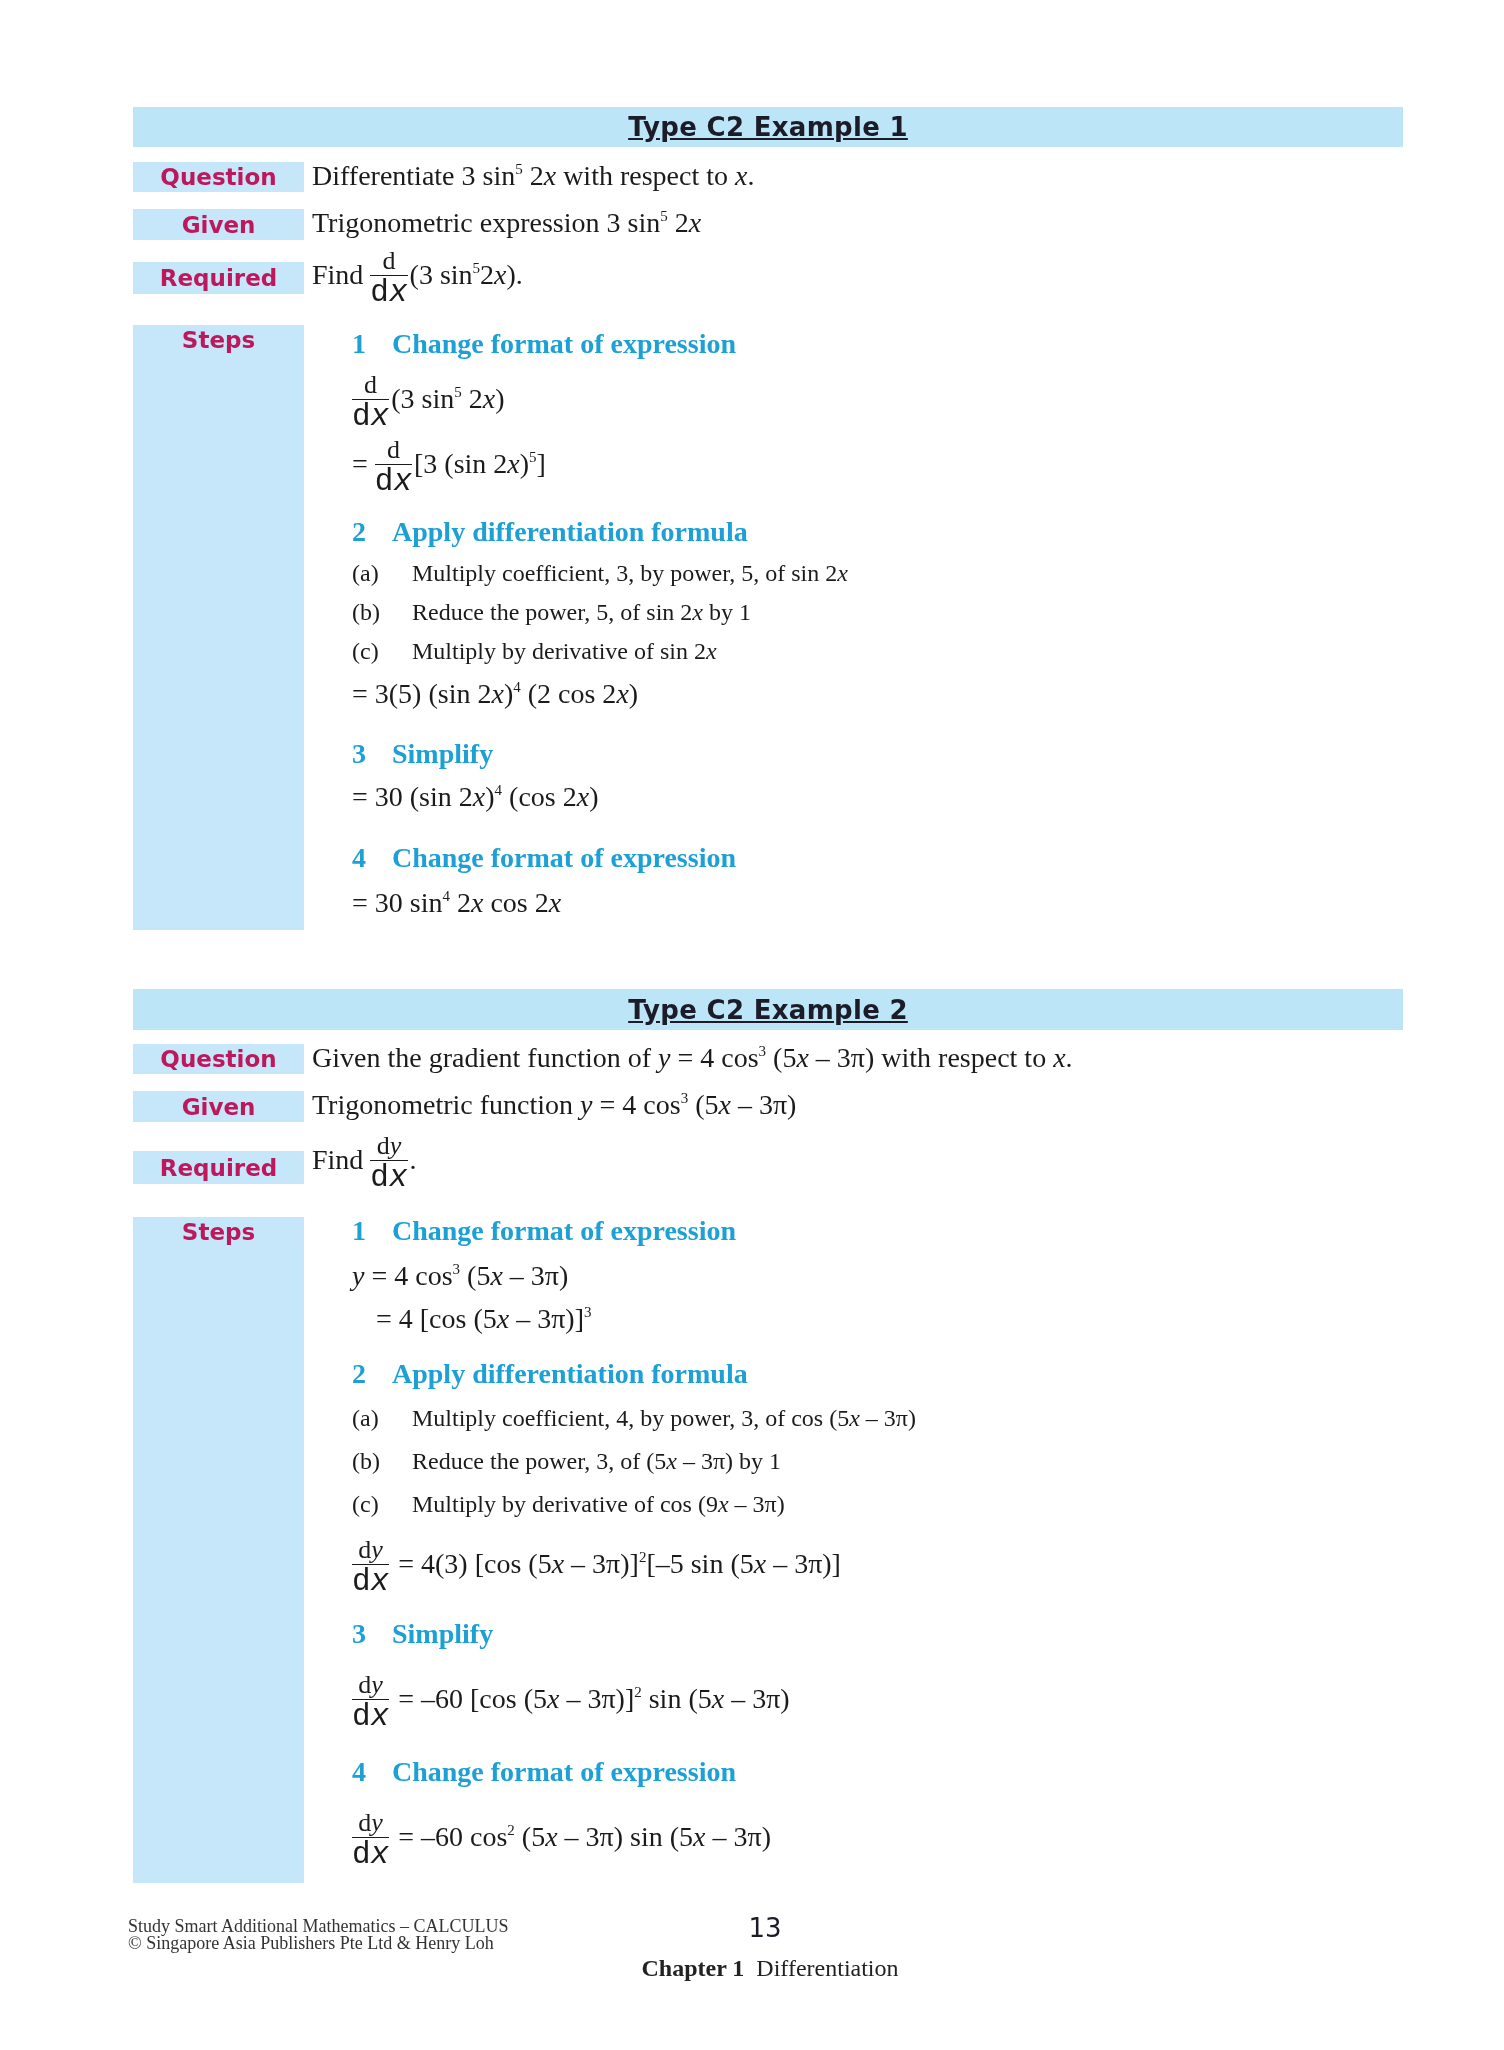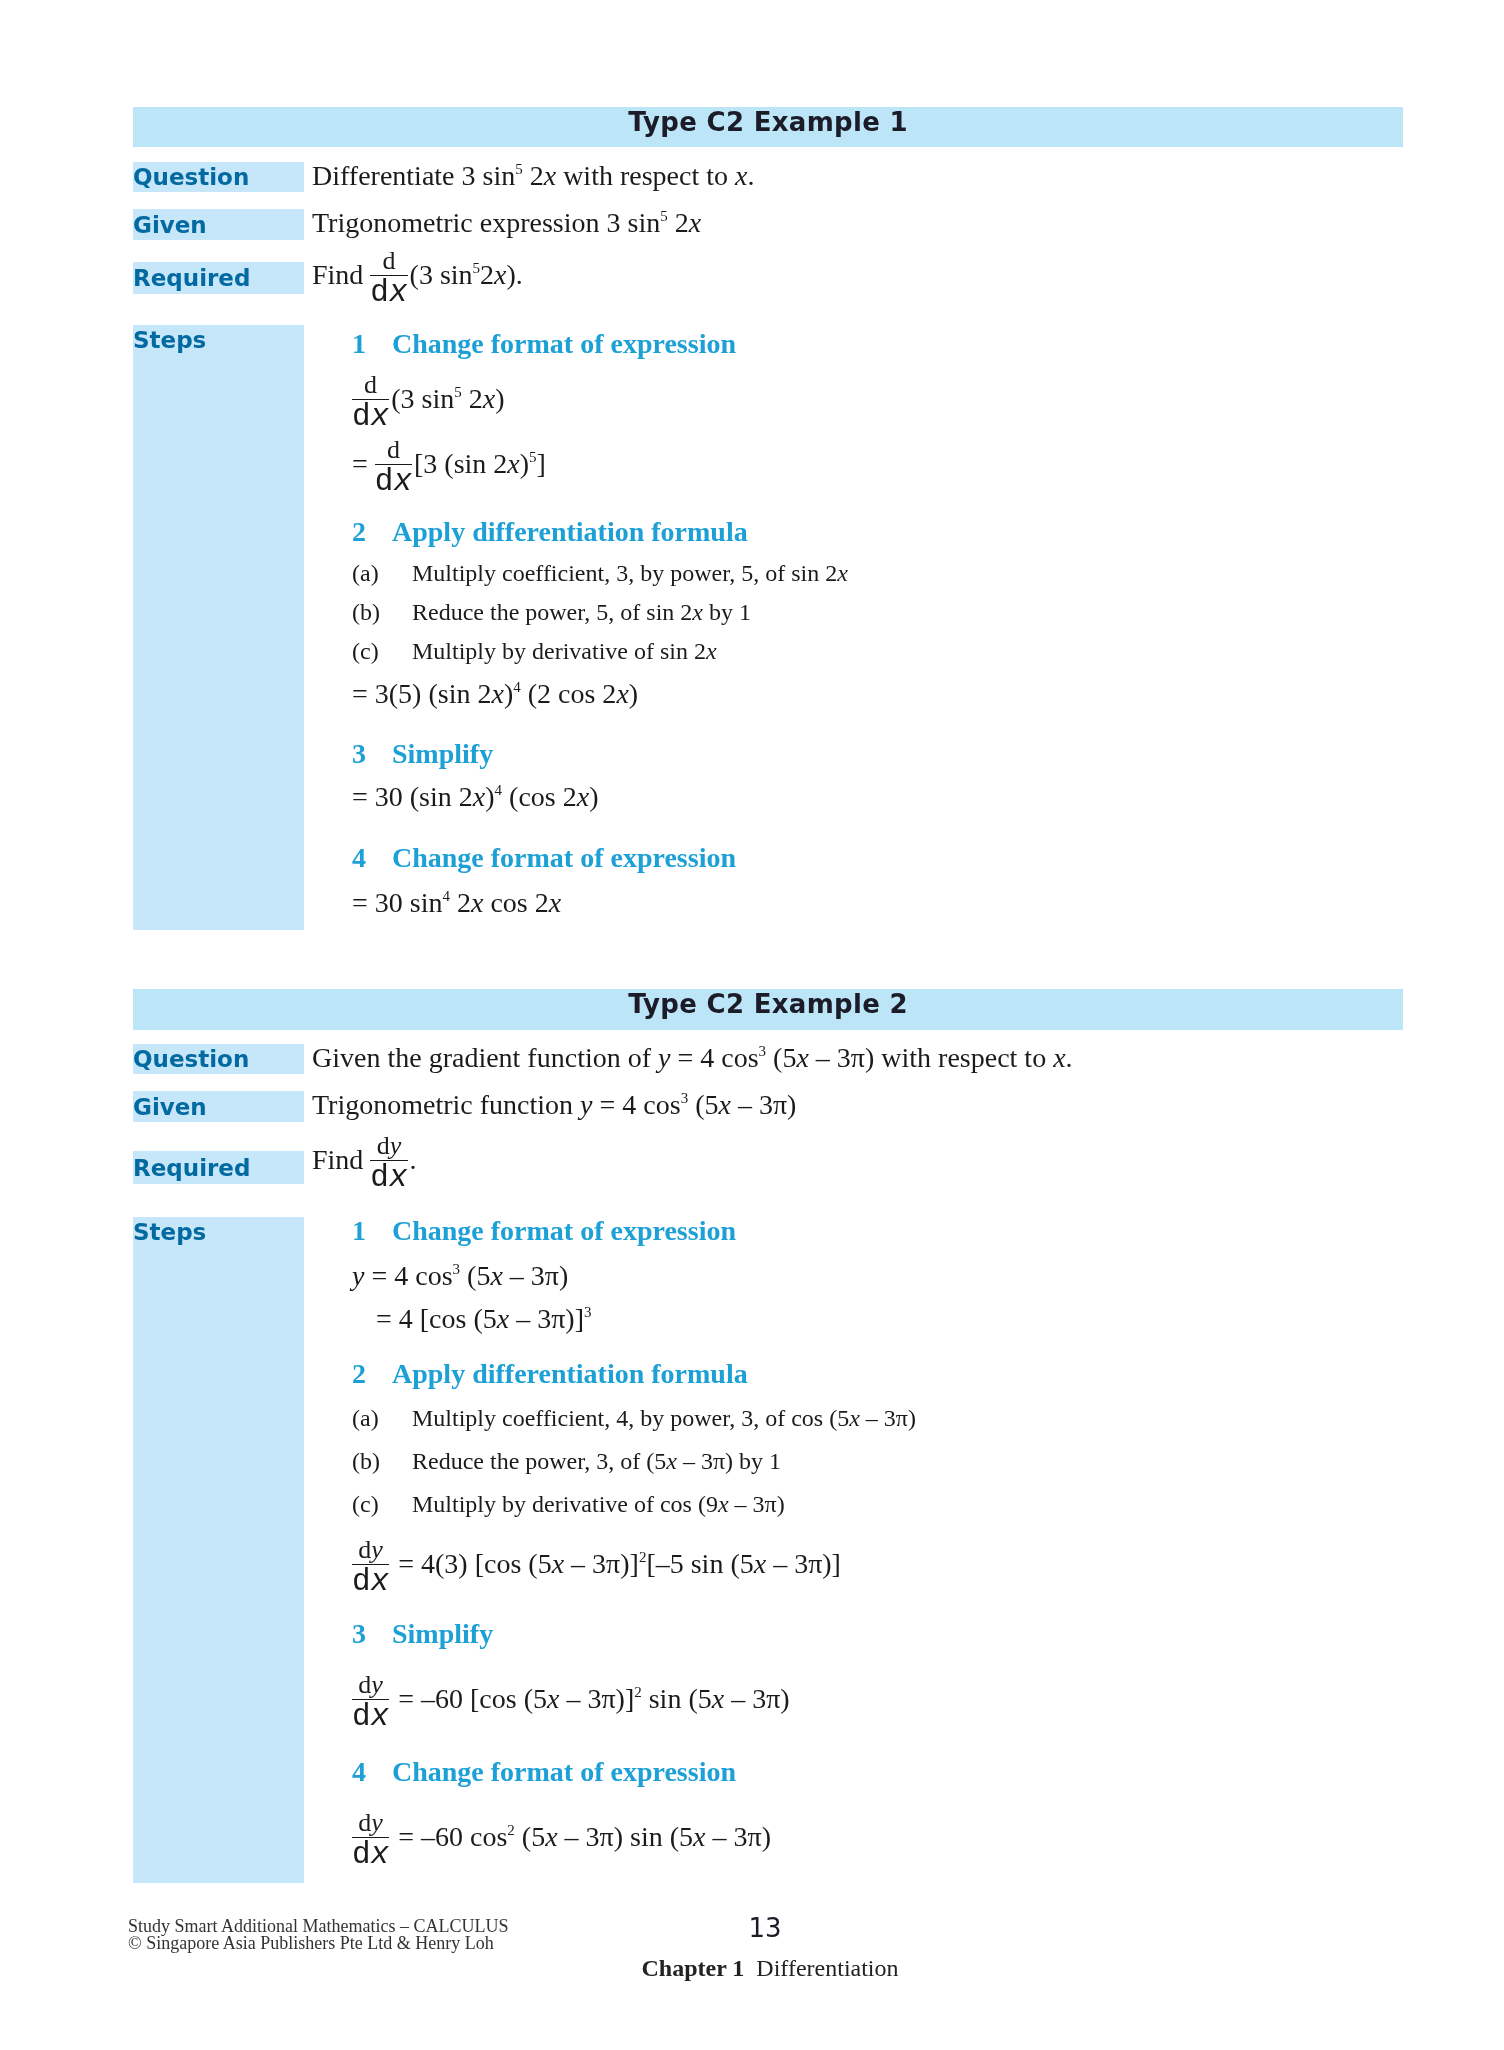--- a/index.html
+++ b/index.html
@@ -3,26 +3,26 @@
 <meta charset="utf-8">
 <style>
   html, body { margin: 0; padding: 0; }
   body {
     width: 1504px; height: 2050px; background: #ffffff; position: relative; overflow: hidden;
     font-family: "Liberation Serif", serif; color: #1b1b1b;
   }
   .hdr {
     position: absolute; left: 133px; width: 1270px; height: 40px; background: #bde5f8;
     font-family: "DejaVu Sans", sans-serif; font-weight: bold; font-size: 26px; color: #1c1c28;
-    display: flex; align-items: flex-start; justify-content: center; letter-spacing: 0.3px;
+    display: flex; align-items: center; justify-content: center; letter-spacing: 0.3px; text-decoration: underline;
   }
   .lbl {
     position: absolute; left: 133px; width: 171px; background: #c6e7f9;
-    font-family: "DejaVu Sans", sans-serif; font-weight: bold; font-size: 23px; color: #0369a1;
-    display: flex; align-items: center; justify-content: flex-start;
+    font-family: "DejaVu Sans", sans-serif; font-weight: bold; font-size: 23px; color: #be185d;
+    display: flex; align-items: center; justify-content: center;
   }
   .lbl.steps { align-items: flex-start; padding-top: 0; }
   .lbl.steps span { margin-top: 2px; }
   .val {
     position: absolute; left: 312px; font-size: 28px; line-height: 32px; white-space: nowrap;
   }
   .sh {
     position: absolute; left: 312px; font-size: 28px; font-weight: bold; color: #1ca0d6; white-space: nowrap; margin-left: 40px;
   }
   .sh .num { display: inline-block; width: 40px; }

